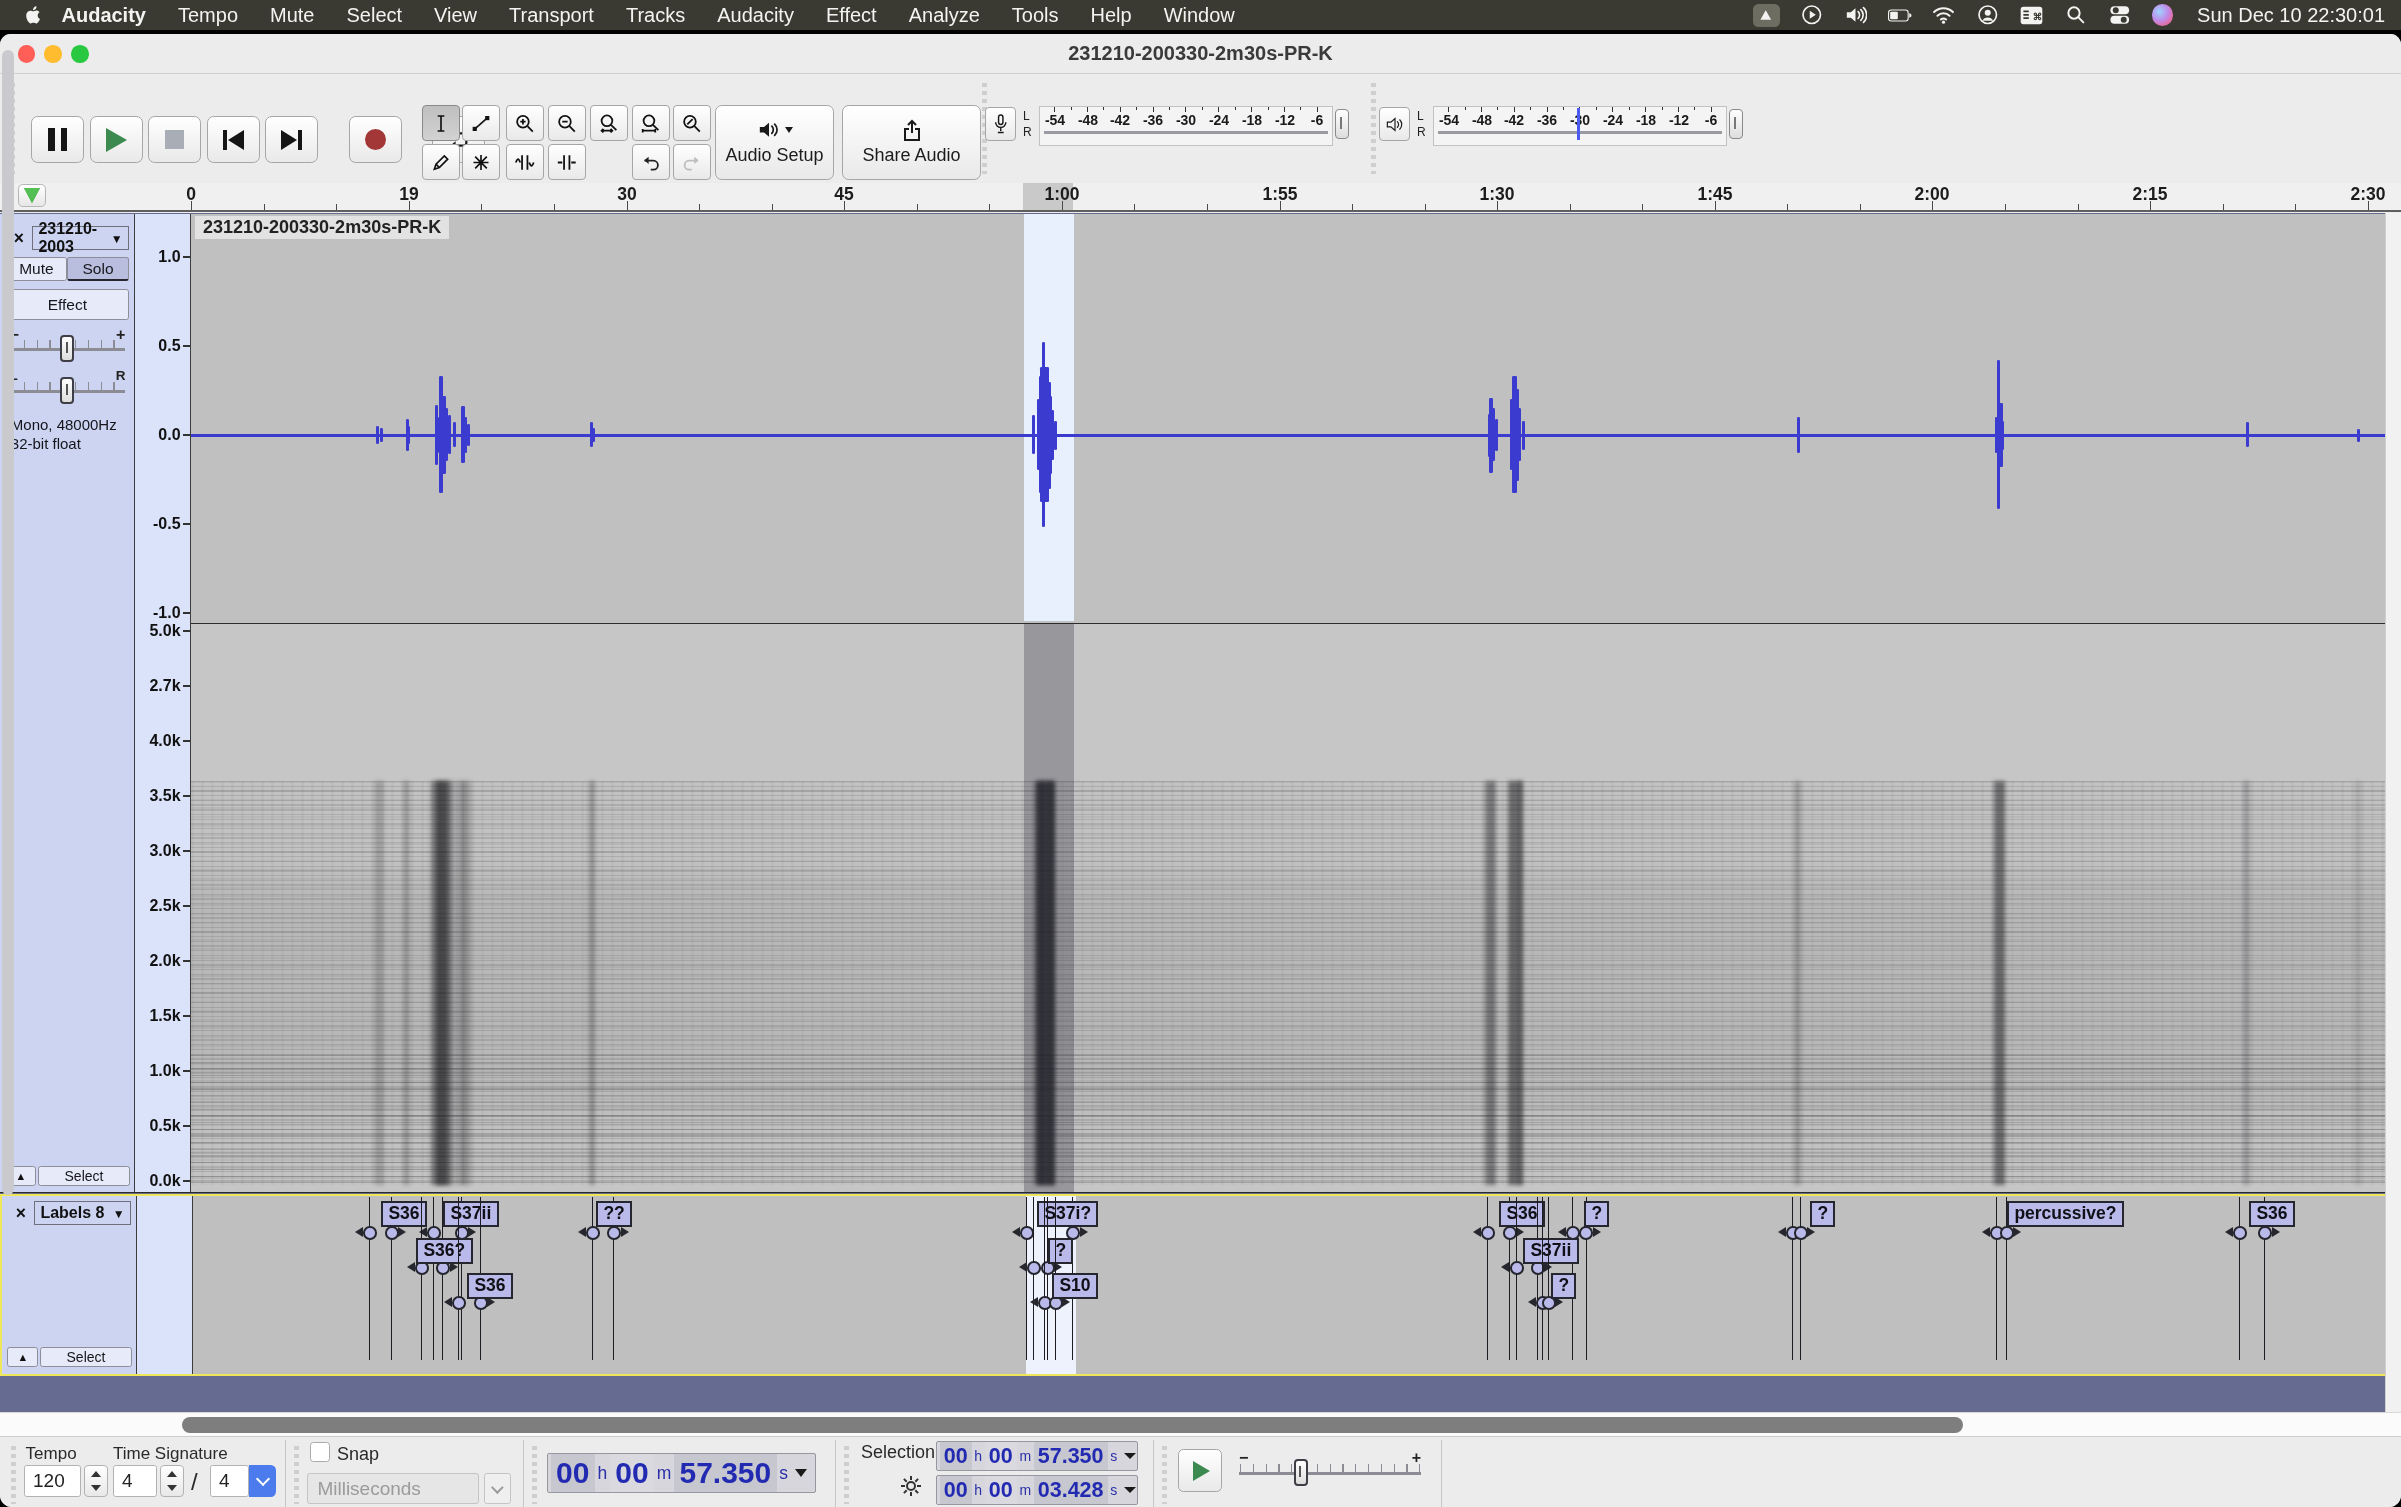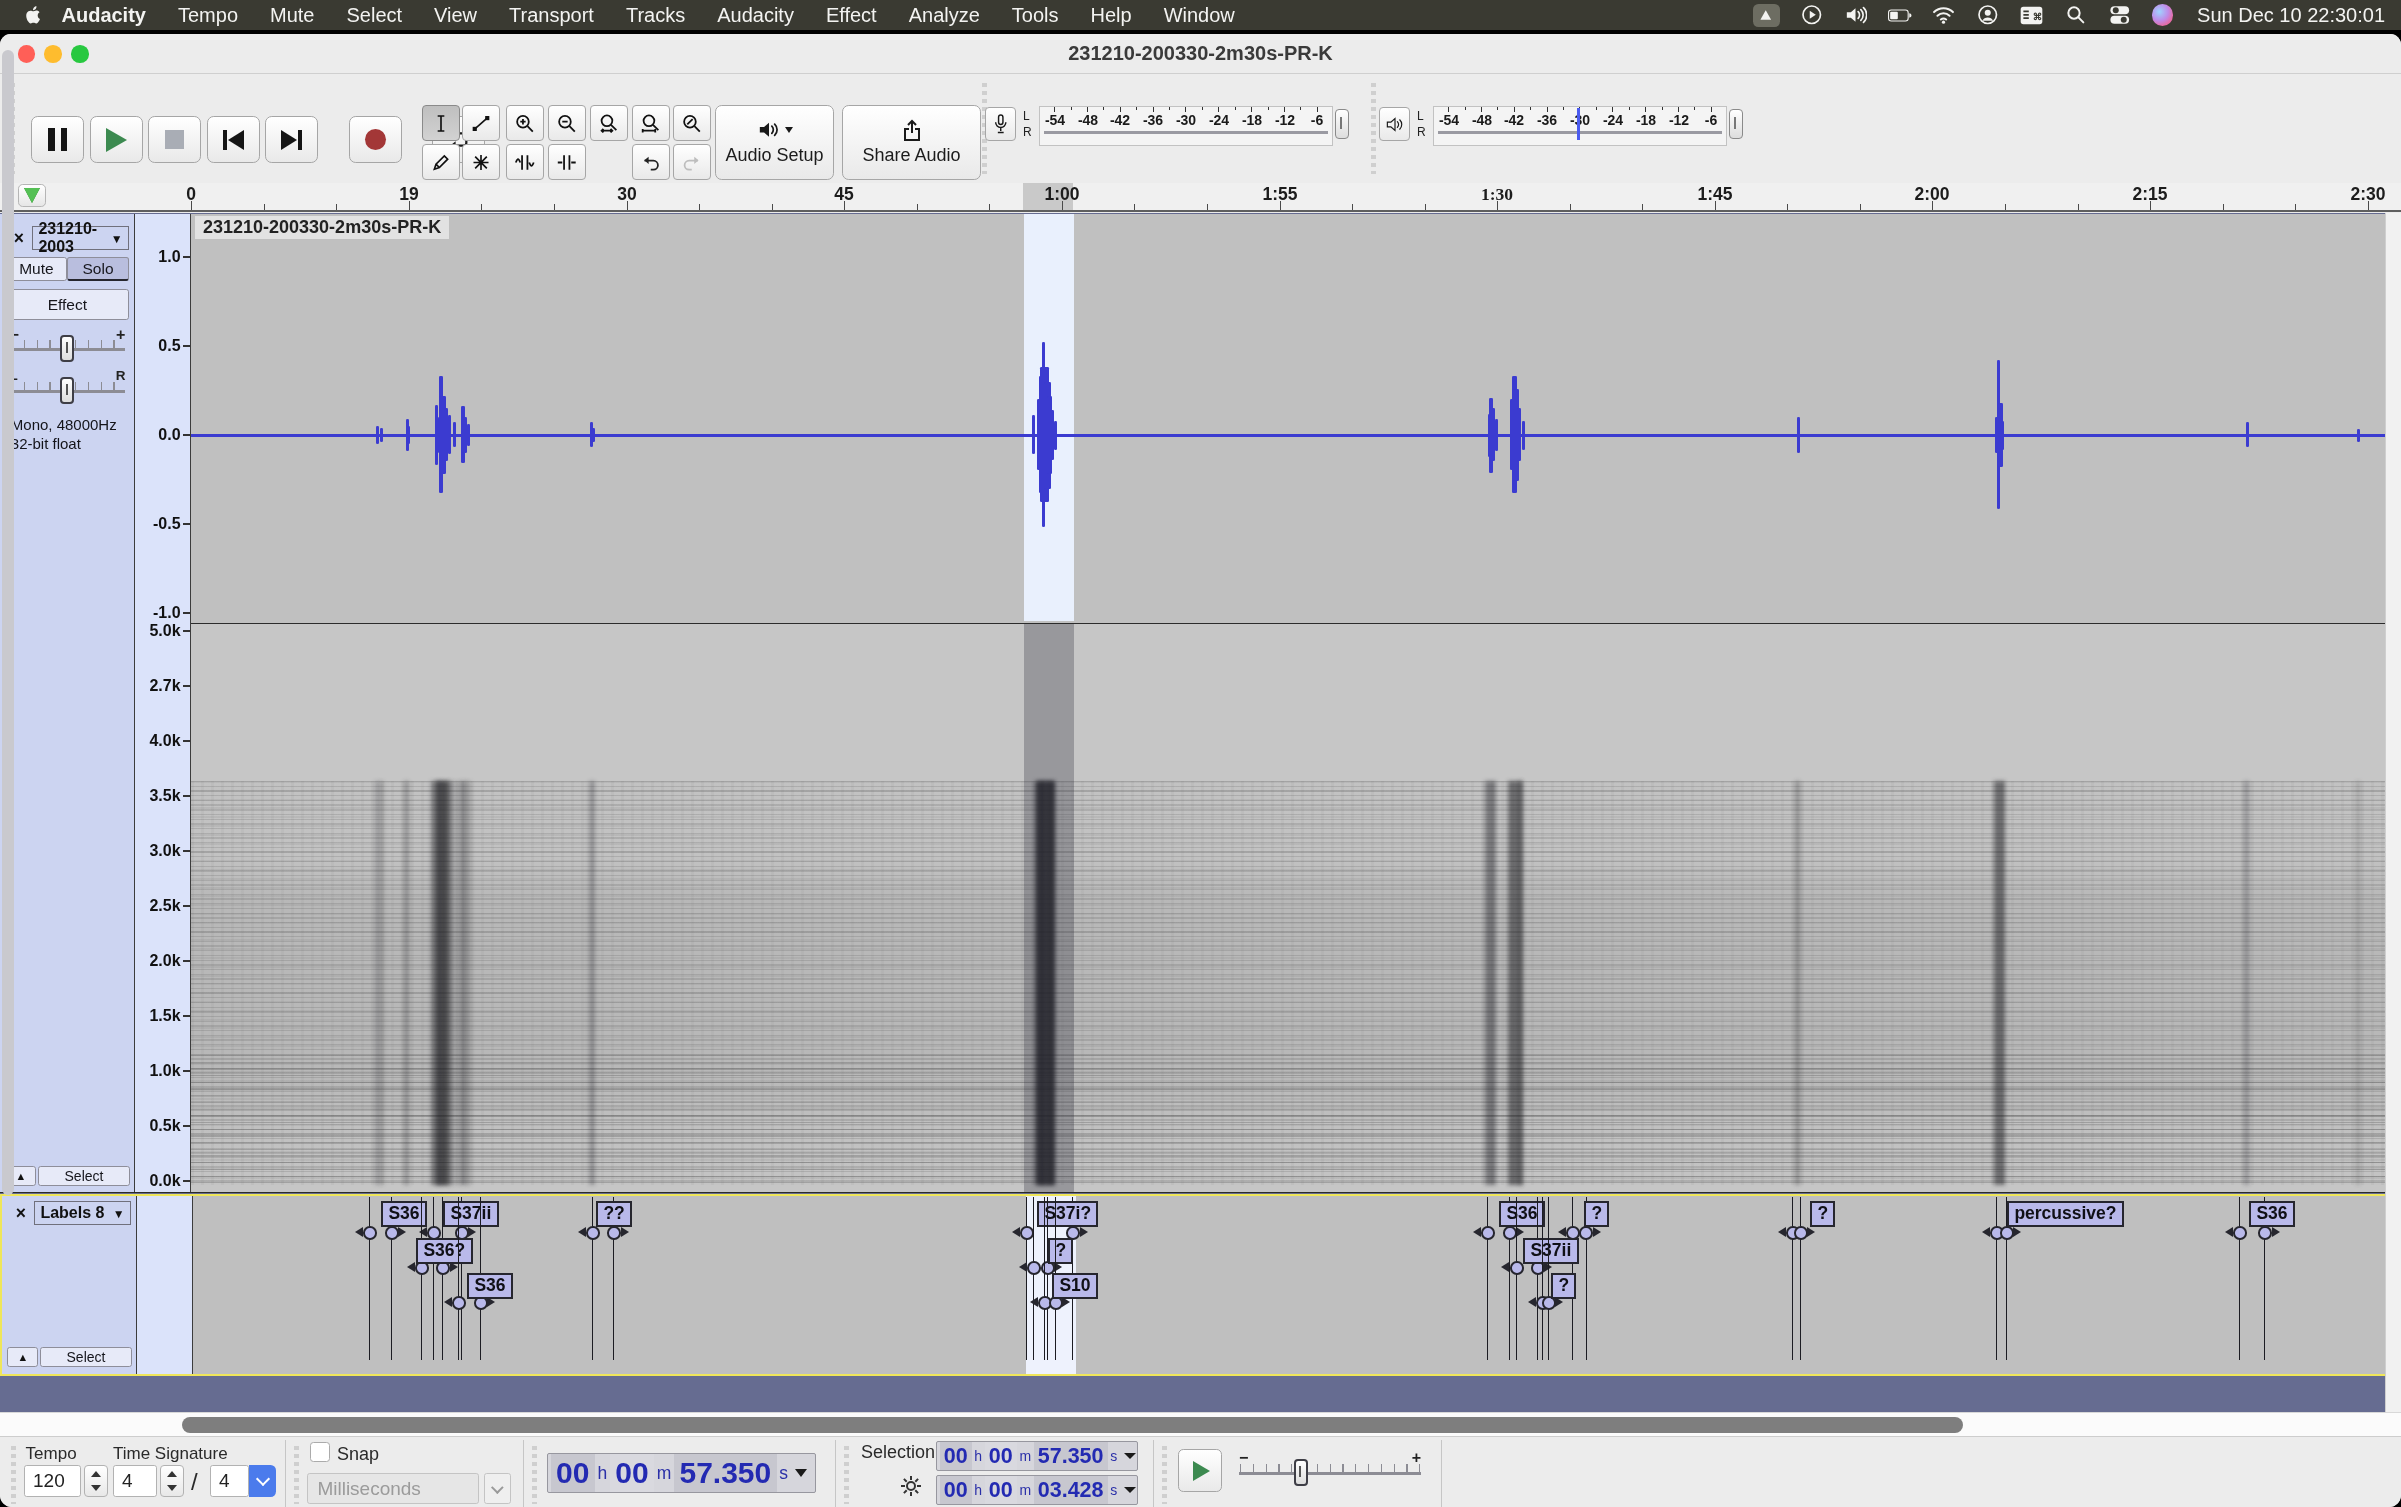--- a/index.html
+++ b/index.html
@@ -514,21 +514,21 @@
         <div class="rt" style="left: 989px; height: 6px;"></div>
         <div class="rt" style="left: 1062px; height: 9.4px;"></div>
         <div class="rl" style="left: 1062px;">1:00</div>
         <div class="rt" style="left: 1134px; height: 6px;"></div>
         <div class="rt" style="left: 1207px; height: 6px;"></div>
         <div class="rt" style="left: 1280px; height: 9.4px;"></div>
         <div class="rl" style="left: 1280px;">1:55</div>
         <div class="rt" style="left: 1352px; height: 6px;"></div>
         <div class="rt" style="left: 1425px; height: 6px;"></div>
         <div class="rt" style="left: 1497px; height: 9.4px;"></div>
-        <div class="rl" style="left: 1497px; font-family: Liberation Serif, serif;">1:30</div>
+        <div class="rl" style="left: 1497px;">1:30</div>
         <div class="rt" style="left: 1570px; height: 6px;"></div>
         <div class="rt" style="left: 1642px; height: 6px;"></div>
         <div class="rt" style="left: 1715px; height: 9.4px;"></div>
         <div class="rl" style="left: 1715px;">1:45</div>
         <div class="rt" style="left: 1787px; height: 6px;"></div>
         <div class="rt" style="left: 1860px; height: 6px;"></div>
         <div class="rt" style="left: 1932px; height: 9.4px;"></div>
         <div class="rl" style="left: 1932px;">2:00</div>
         <div class="rt" style="left: 2005px; height: 6px;"></div>
         <div class="rt" style="left: 2078px; height: 6px;"></div>

